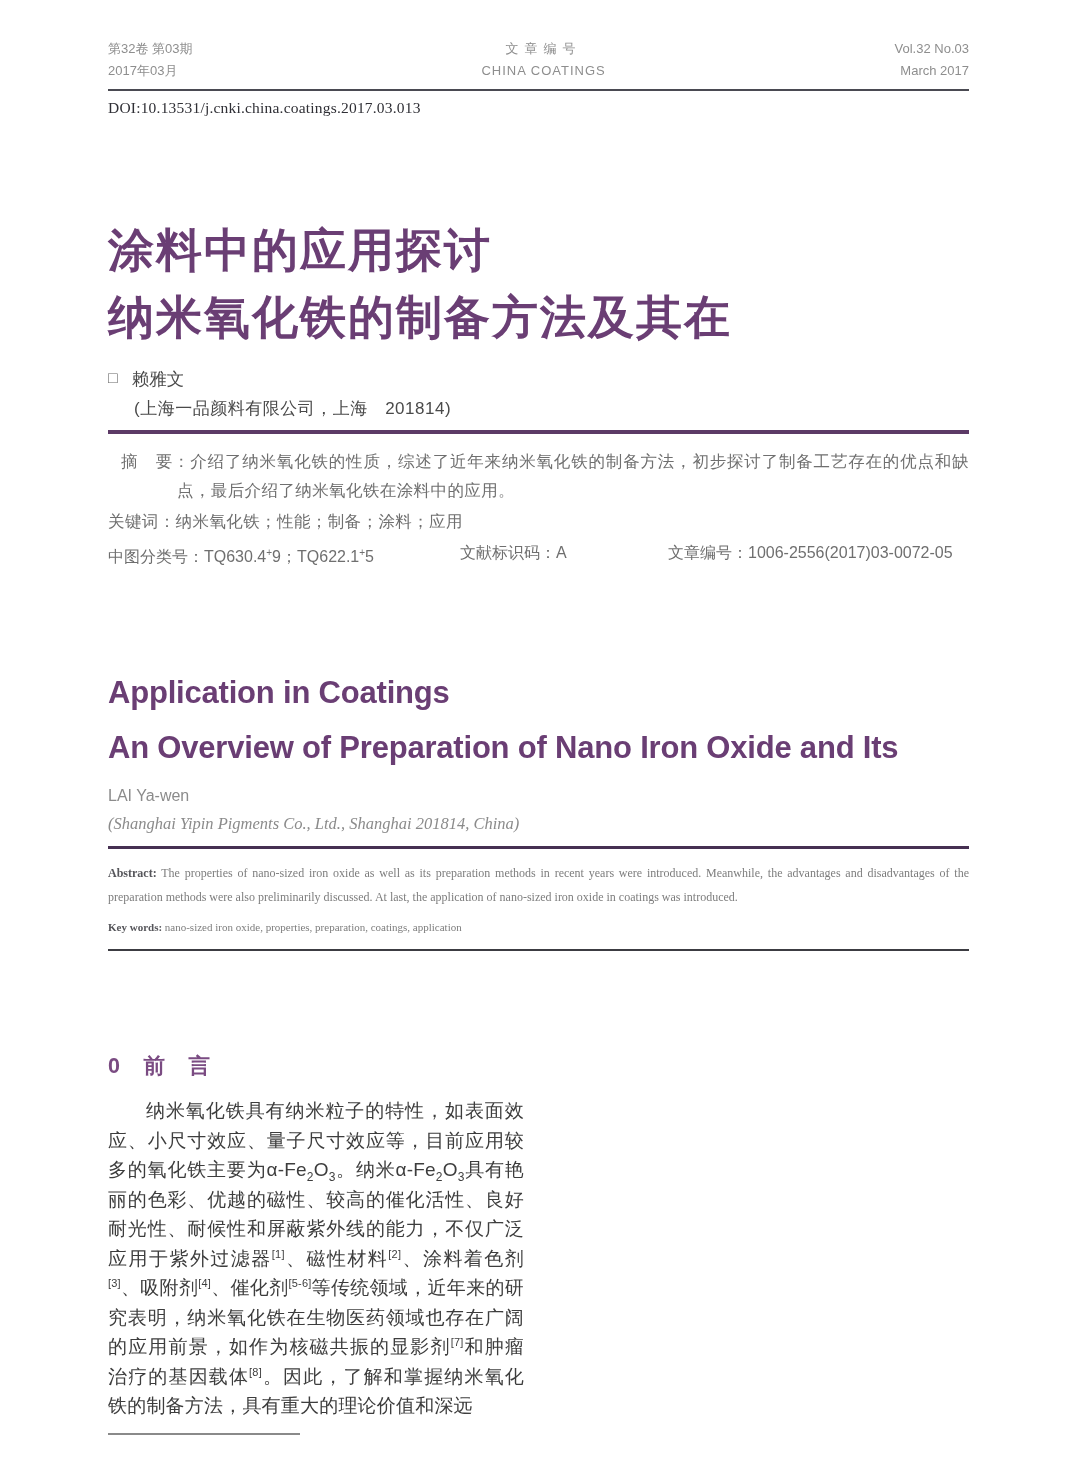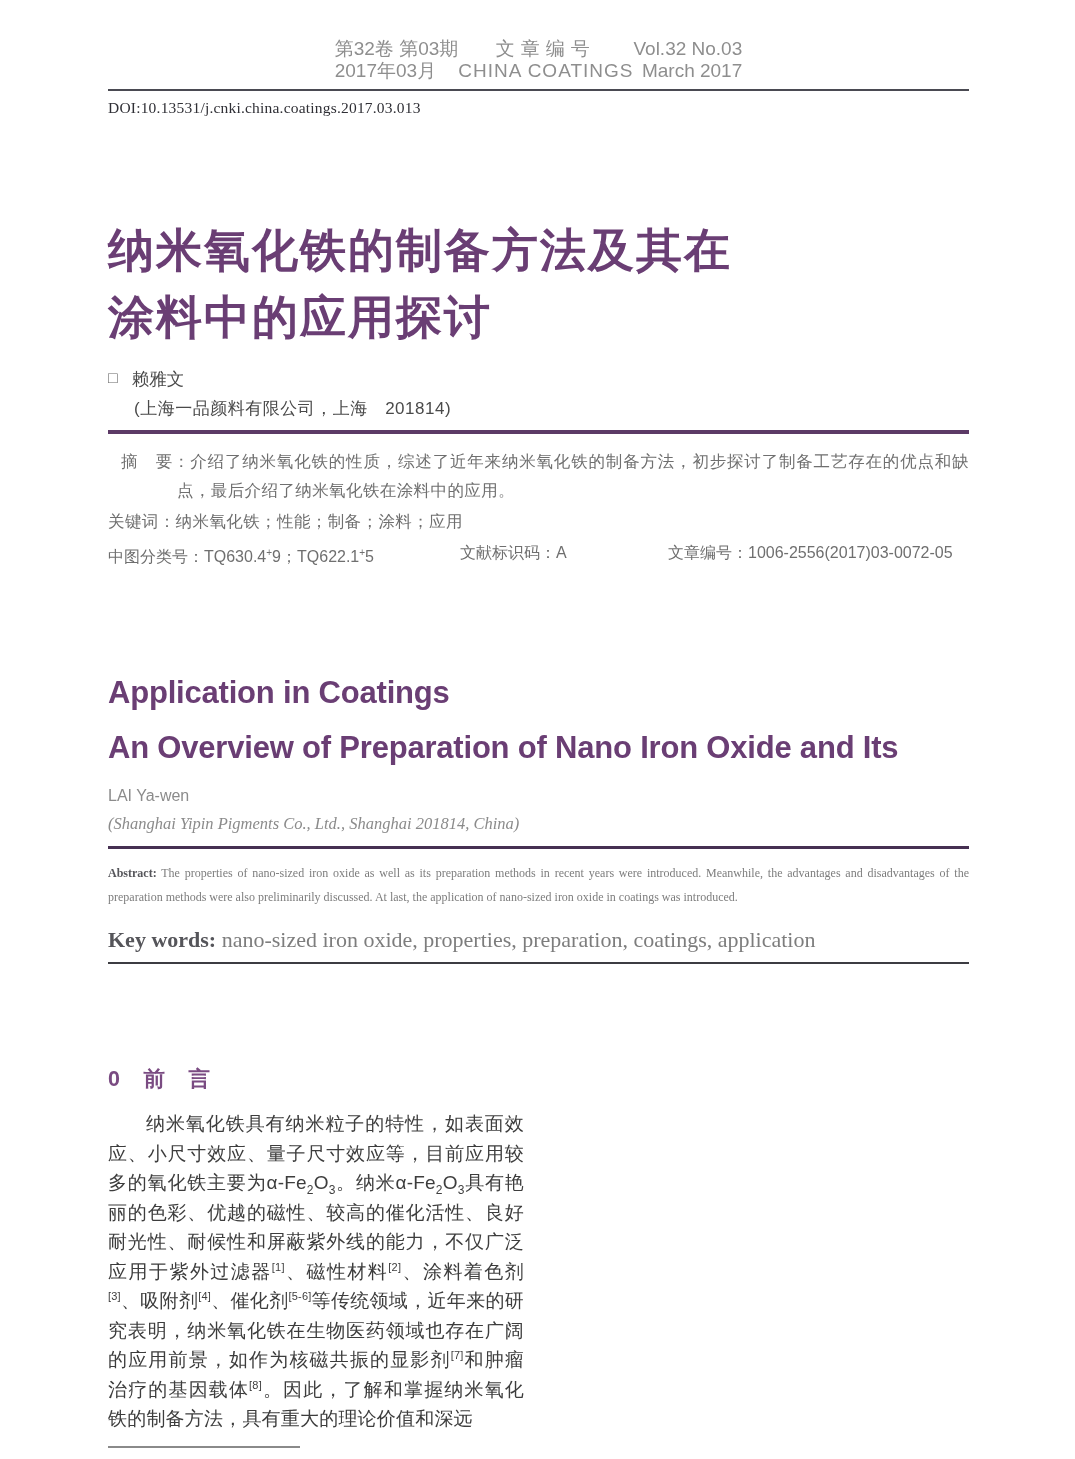--- a/index.html
+++ b/index.html
@@ -6,24 +6,24 @@
   html,body { background:#ffffff; }
   body {
     width:1075px; height:1459px;
     font-family:"Liberation Sans", sans-serif;
     color:#3d3d3d; overflow:hidden; position:relative;
   }
   .margins { padding-left:108px; padding-right:106px; }
 
   
   .jheader {
-    display:flex; justify-content:center; align-items:flex-start;
+    display:flex; justify-content:space-between; align-items:flex-start;
     padding-top:38px; padding-bottom:7px;
     border-bottom:2px solid #4a4a52;
-    font-size:19px; line-height:22px; color:#8e8e8e;
+    font-size:13px; line-height:22px; color:#8e8e8e;
   }
   .jheader .col-c { text-align:center; letter-spacing:1px; }
   .jheader .col-c .cn { letter-spacing:6px; }
   .jheader .col-r { text-align:right; }
   .doi-line {
     margin-top:8px; font-family:"Liberation Serif", serif;
     font-size:15.5px; color:#2f2f35; letter-spacing:0.2px;
   }
 
   
@@ -69,22 +69,22 @@
   }
   .rule-purple-dark { margin-top:12px; height:3px; background:#463052; }
 
   
   .abs-en {
     margin-top:12px; font-family:"Liberation Serif", serif;
     font-size:12px; line-height:24px; color:#7d7d7d; text-align:justify;
   }
   .abs-en b, .kw-en b { color:#55555a; }
   .kw-en {
-    margin-top:19px; font-family:"Liberation Serif", serif;
-    font-size:22px; line-height:24px; color:#7d7d7d;
+    margin-top:6px; font-family:"Liberation Serif", serif;
+    font-size:11px; line-height:24px; color:#7d7d7d;
   }
   .rule-dark { margin-top:10px; height:2px; background:#3c3c42; }
 
   
   .body-cols { margin-top:100px; display:flex; gap:29px; }
   .colL, .colR { width:416px; }
   .h-sec {
     font-size:21.5px; font-weight:700; color:#7a4b82; letter-spacing:1px;
   }
   .colL .h-sec { margin-bottom:16px; }
@@ -118,22 +118,22 @@
       <div>CHINA COATINGS</div>
     </div>
     <div class="col-r">
       <div>Vol.32  No.03</div>
       <div>March  2017</div>
     </div>
   </div>
   <div class="doi-line">DOI:10.13531/j.cnki.china.coatings.2017.03.013</div>
 
   <div class="cn-title">
+    <div>涂料中的应用探讨</div>
     <div>纳米氧化铁的制备方法及其在</div>
-    <div>涂料中的应用探讨</div>
   </div>
 
   <div class="author-row">
     <span class="box">□</span>
     <span>赖雅文</span>
   </div>
   <div class="affil-cn">(上海一品颜料有限公司，上海　201814)</div>
 
   <div class="rule-purple-thick"></div>
 

